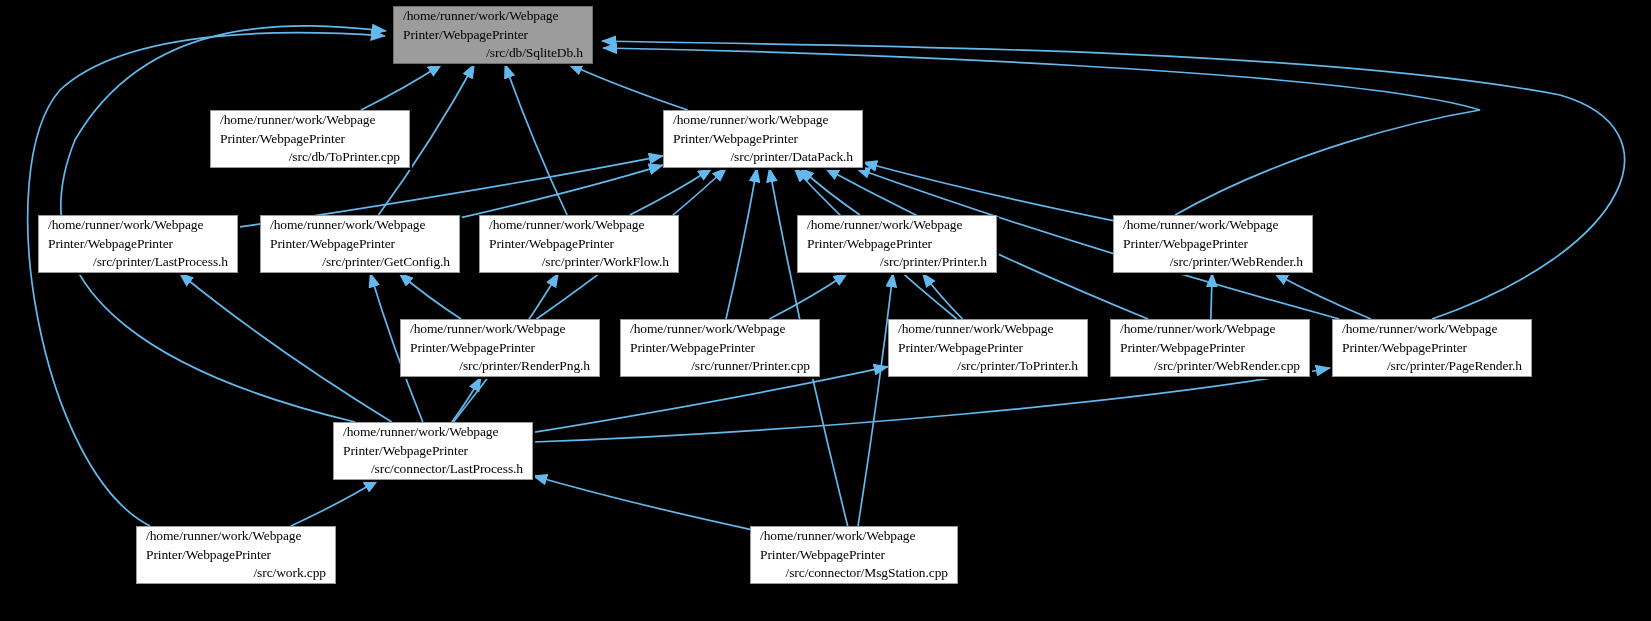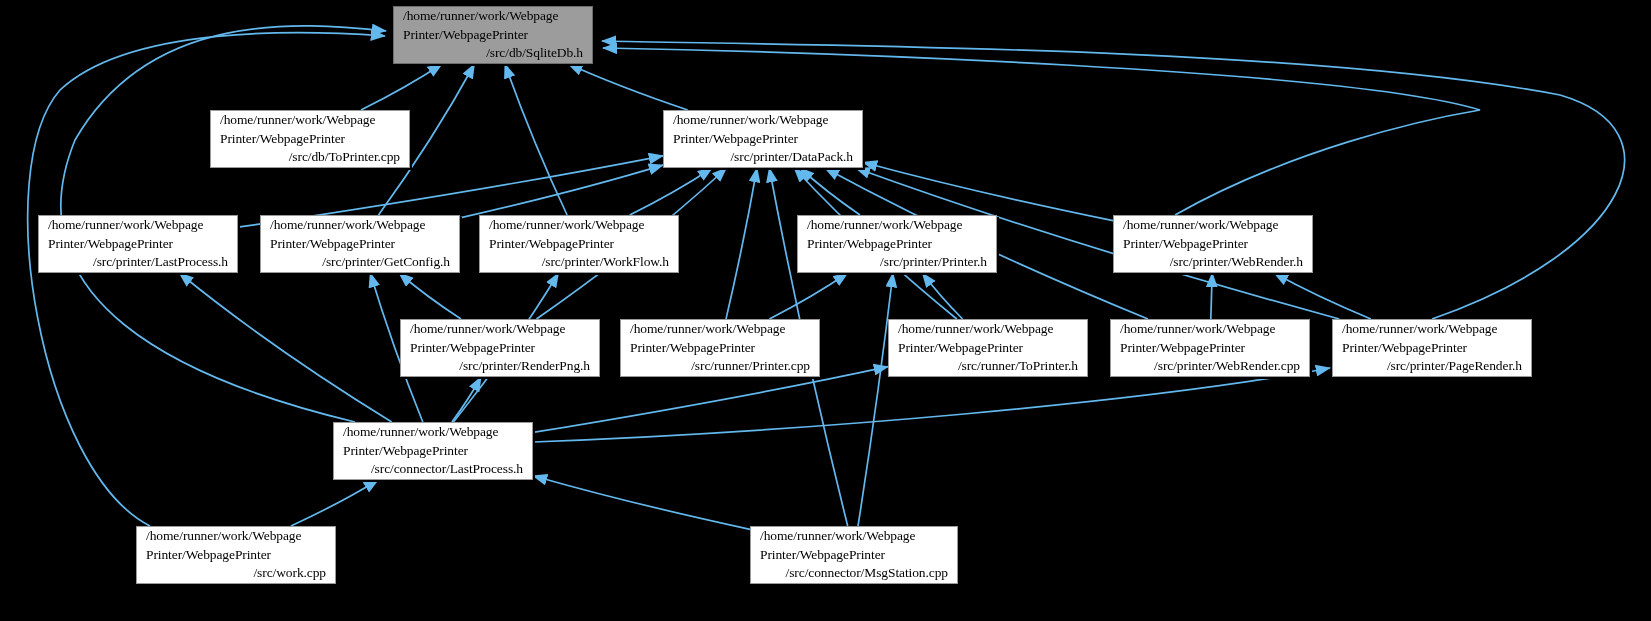--- a/index.html
+++ b/index.html
@@ -106,21 +106,21 @@
       <div class="ln l3">/src/printer/RenderPng.h</div>
     </div>
     <div class="node" style="left: 620px; top: 319px; width: 200px; height: 58px;">
       <div class="ln l1">/home/runner/work/Webpage</div>
       <div class="ln l2">Printer/WebpagePrinter</div>
       <div class="ln l3">/src/runner/Printer.cpp</div>
     </div>
     <div class="node" style="left: 888px; top: 319px; width: 200px; height: 58px;">
       <div class="ln l1">/home/runner/work/Webpage</div>
       <div class="ln l2">Printer/WebpagePrinter</div>
-      <div class="ln l3">/src/runner/ToPrinter.h</div>
+      <div class="ln l3">/src/printer/ToPrinter.h</div>
     </div>
     <div class="node" style="left: 1110px; top: 319px; width: 200px; height: 58px;">
       <div class="ln l1">/home/runner/work/Webpage</div>
       <div class="ln l2">Printer/WebpagePrinter</div>
       <div class="ln l3">/src/printer/WebRender.cpp</div>
     </div>
     <div class="node" style="left: 1332px; top: 319px; width: 200px; height: 58px;">
       <div class="ln l1">/home/runner/work/Webpage</div>
       <div class="ln l2">Printer/WebpagePrinter</div>
       <div class="ln l3">/src/printer/PageRender.h</div>

